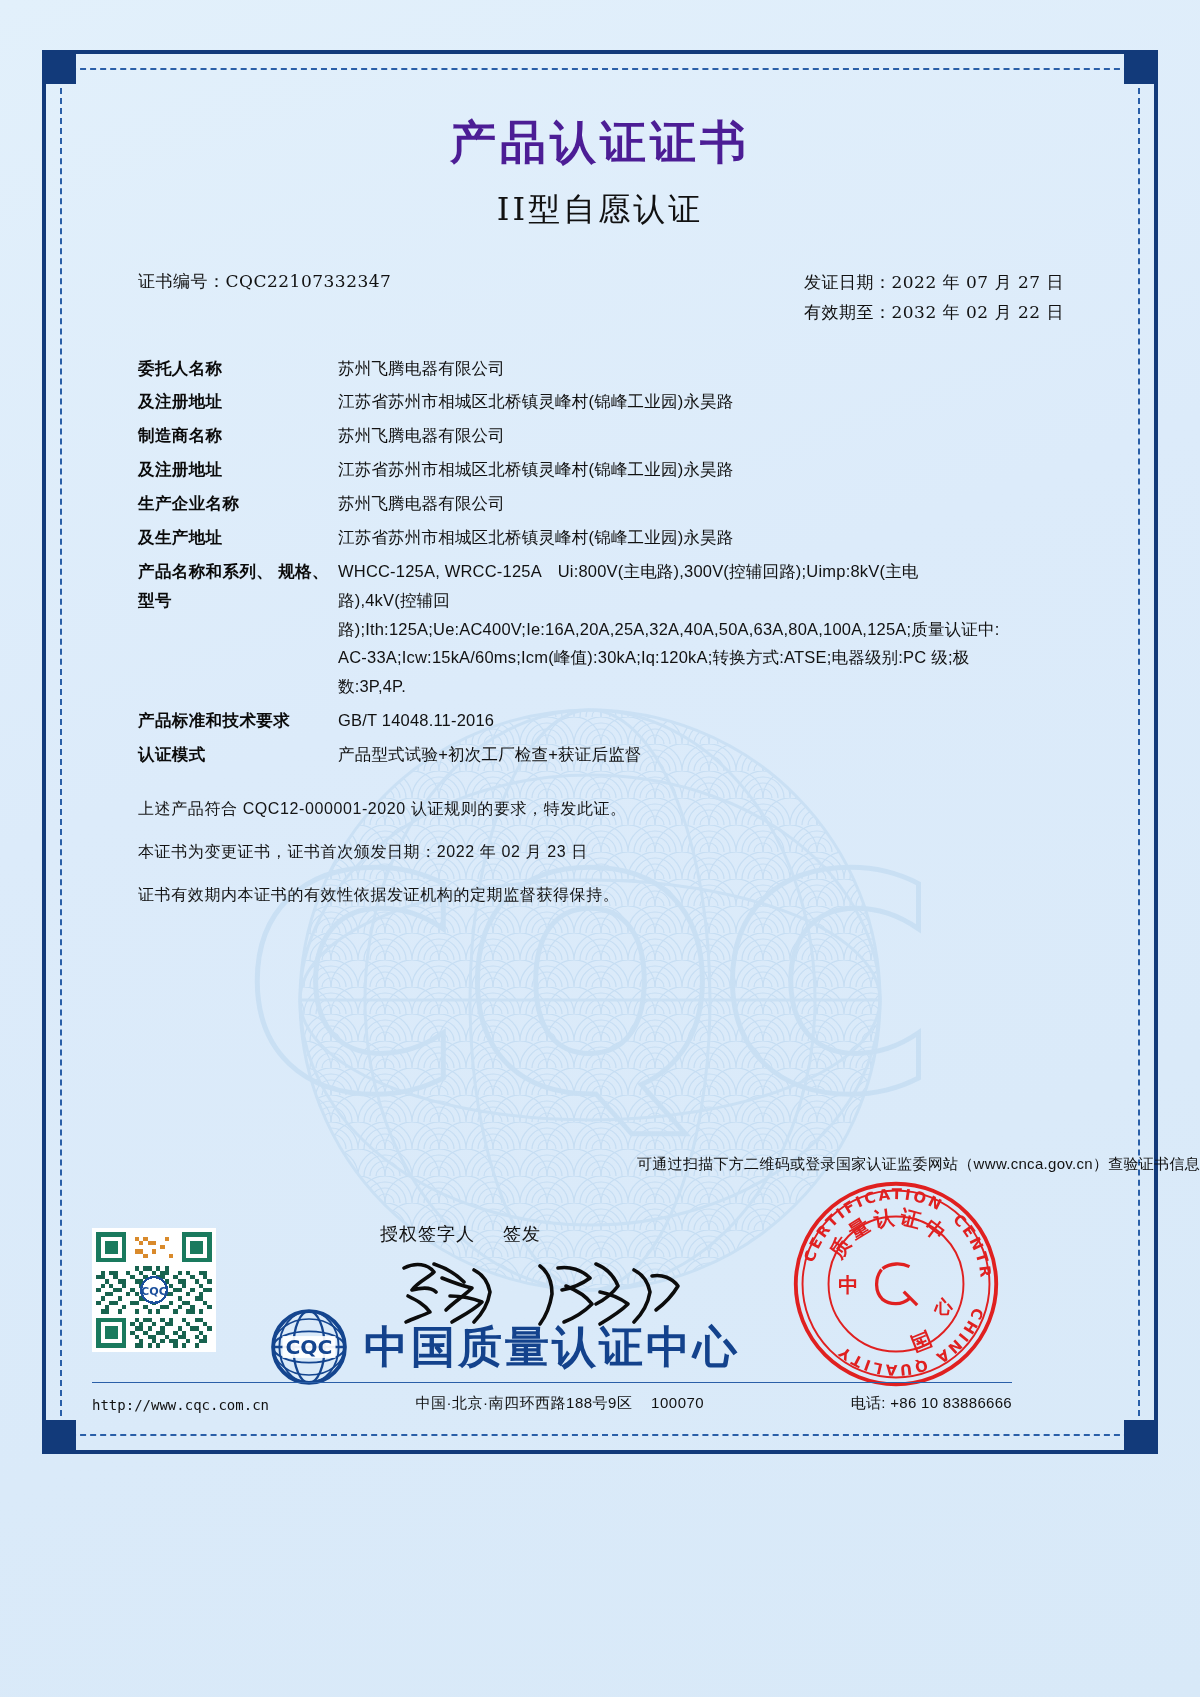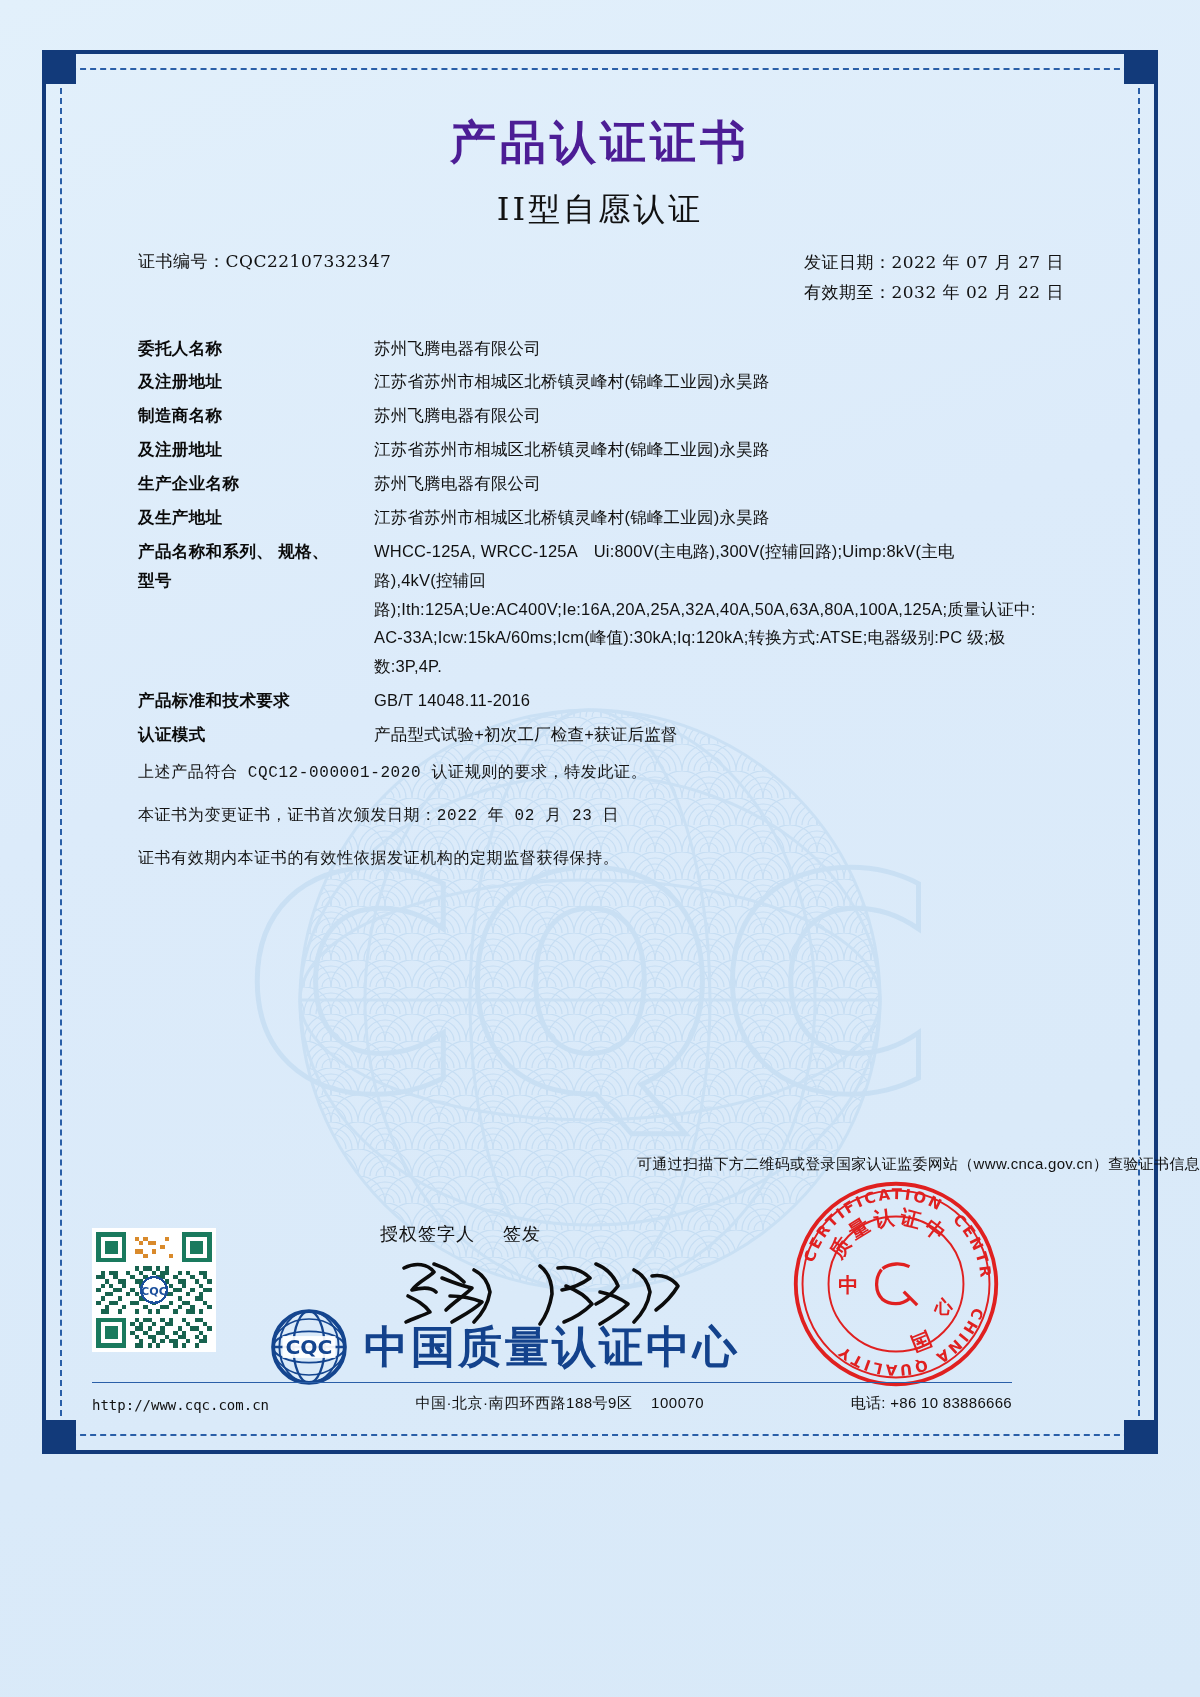--- a/index.html
+++ b/index.html
@@ -69,61 +69,60 @@
     letter-spacing: 3px;
     color: #111;
     margin-top: 14px;
     font-family: "DejaVu Serif", "Liberation Serif", serif;
   }
 
   .meta-row {
     display: flex;
     justify-content: space-between;
     align-items: flex-start;
-    margin-top: 16px;
+    margin-top: 36px;
     padding: 0 26px 0 28px;
     font-size: 17px;
     color: #111;
     font-family: "DejaVu Serif", "Liberation Serif", serif;
   }
   .meta-left { padding-top: 2px; letter-spacing: 0.5px; }
   .meta-right { text-align: left; line-height: 1.75; letter-spacing: 0.5px; }
 
   .info-table {
     margin-top: 26px;
     padding: 0 26px 0 28px;
   }
   .info-row {
     display: flex;
     align-items: flex-start;
     margin-bottom: 5px;
-    gap: 36px;
   }
   .info-label {
     width: 200px;
     flex: 0 0 200px;
     font-size: 16.5px;
     font-weight: bold;
     color: #0b0b0b;
     line-height: 1.75;
     letter-spacing: 0.4px;
   }
   .info-value {
     flex: 1;
     font-size: 16.5px;
     color: #111;
     line-height: 1.75;
     letter-spacing: 0.2px;
   }
   .info-value .vline { display: block; }
 
   .notes {
-    margin-top: 13px;
+    margin-top: 30px;
     padding: 0 26px 0 28px;
-    font-family: Liberation Mono, monospace;
+    font-family: Liberation Sans, sans-serif;
   }
   .notes p {
     font-size: 16px;
     color: #141414;
     margin-bottom: 22px;
     letter-spacing: 0.6px;
   }
 
   
   .verify-line {

